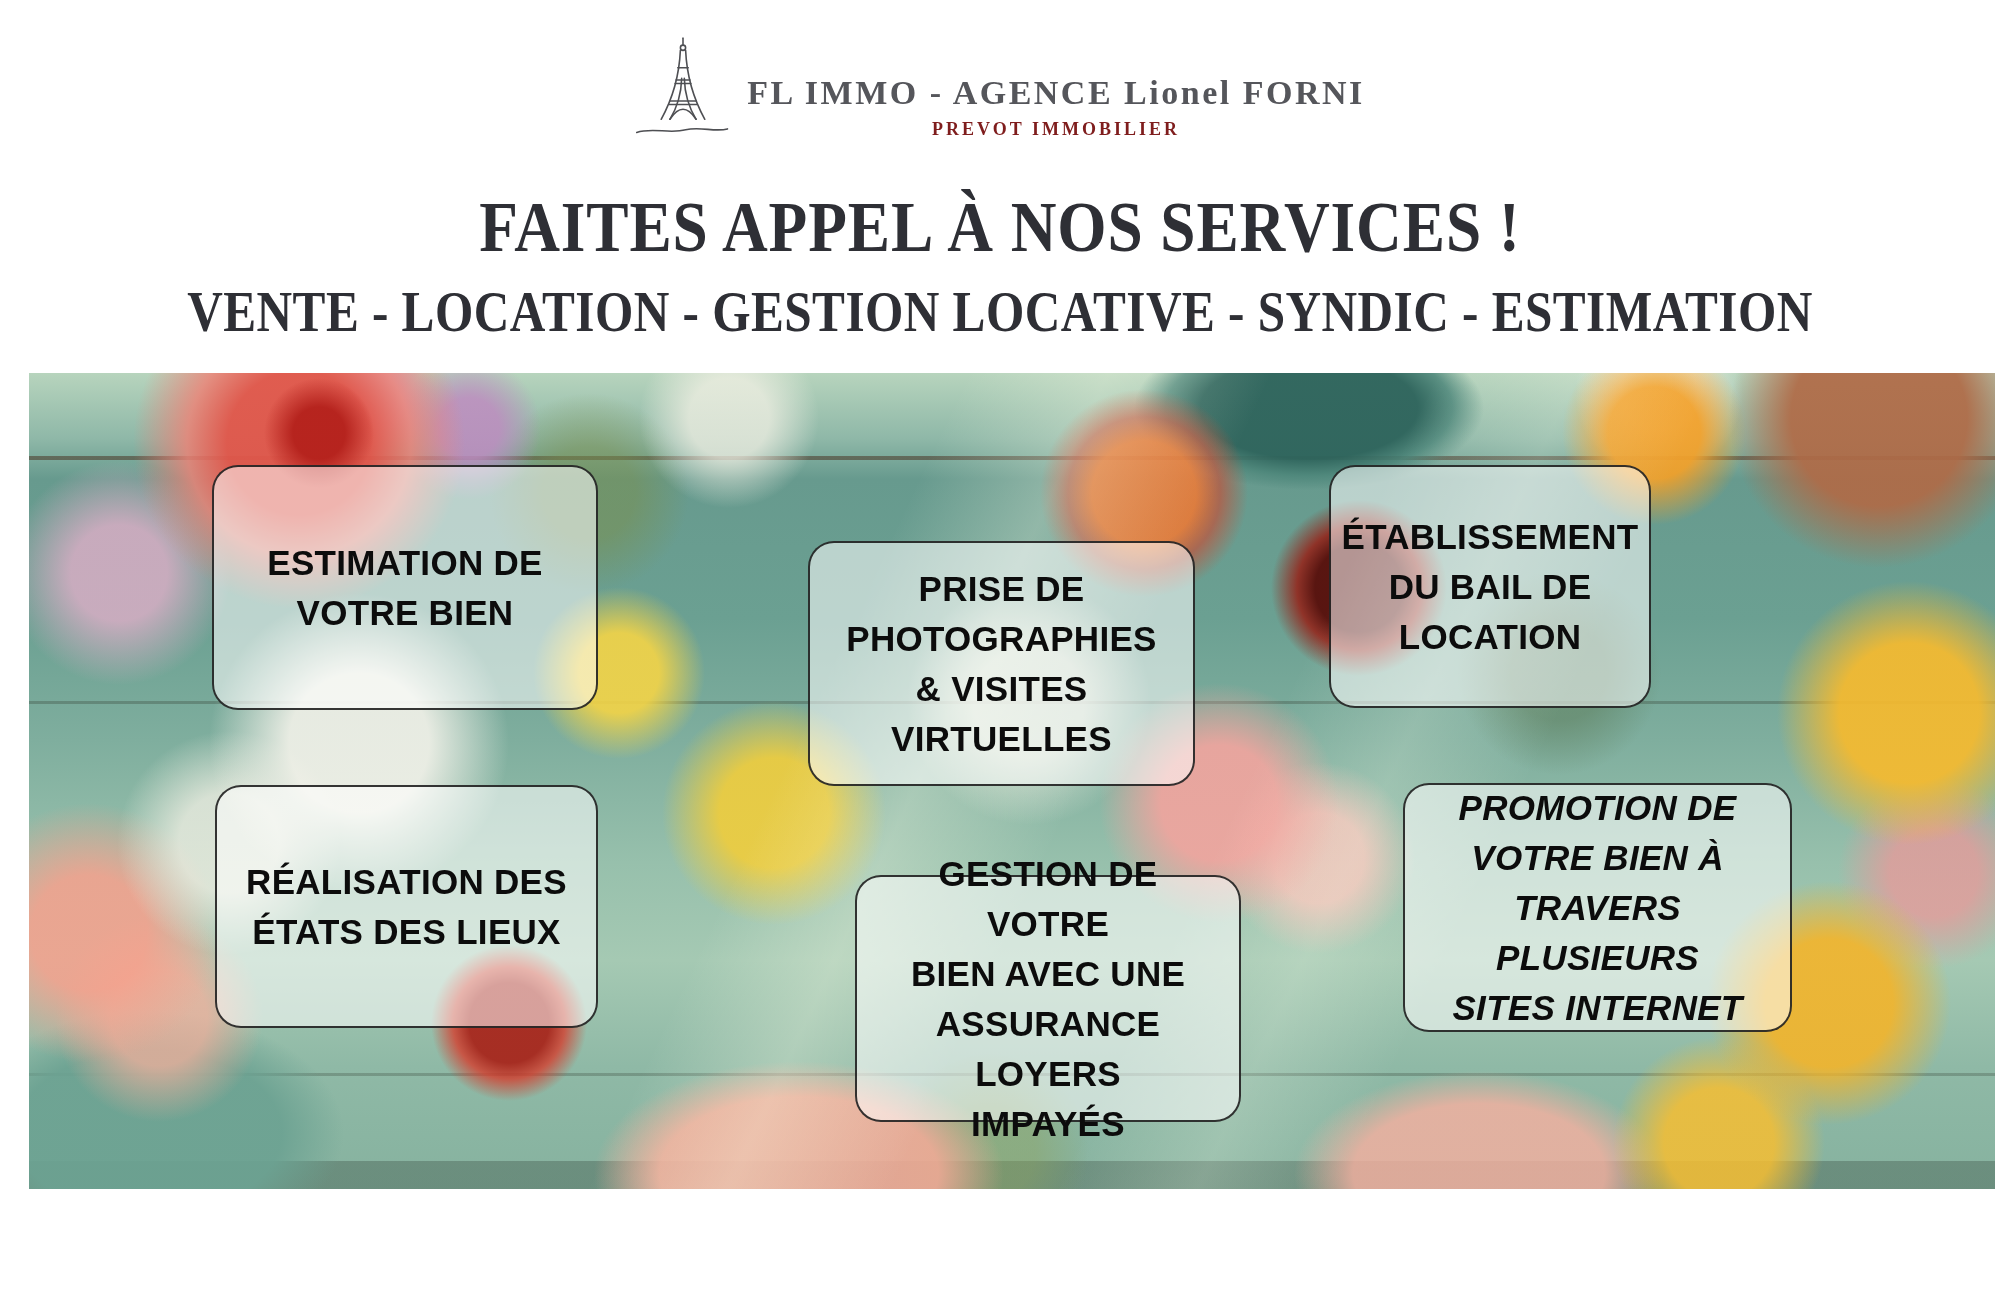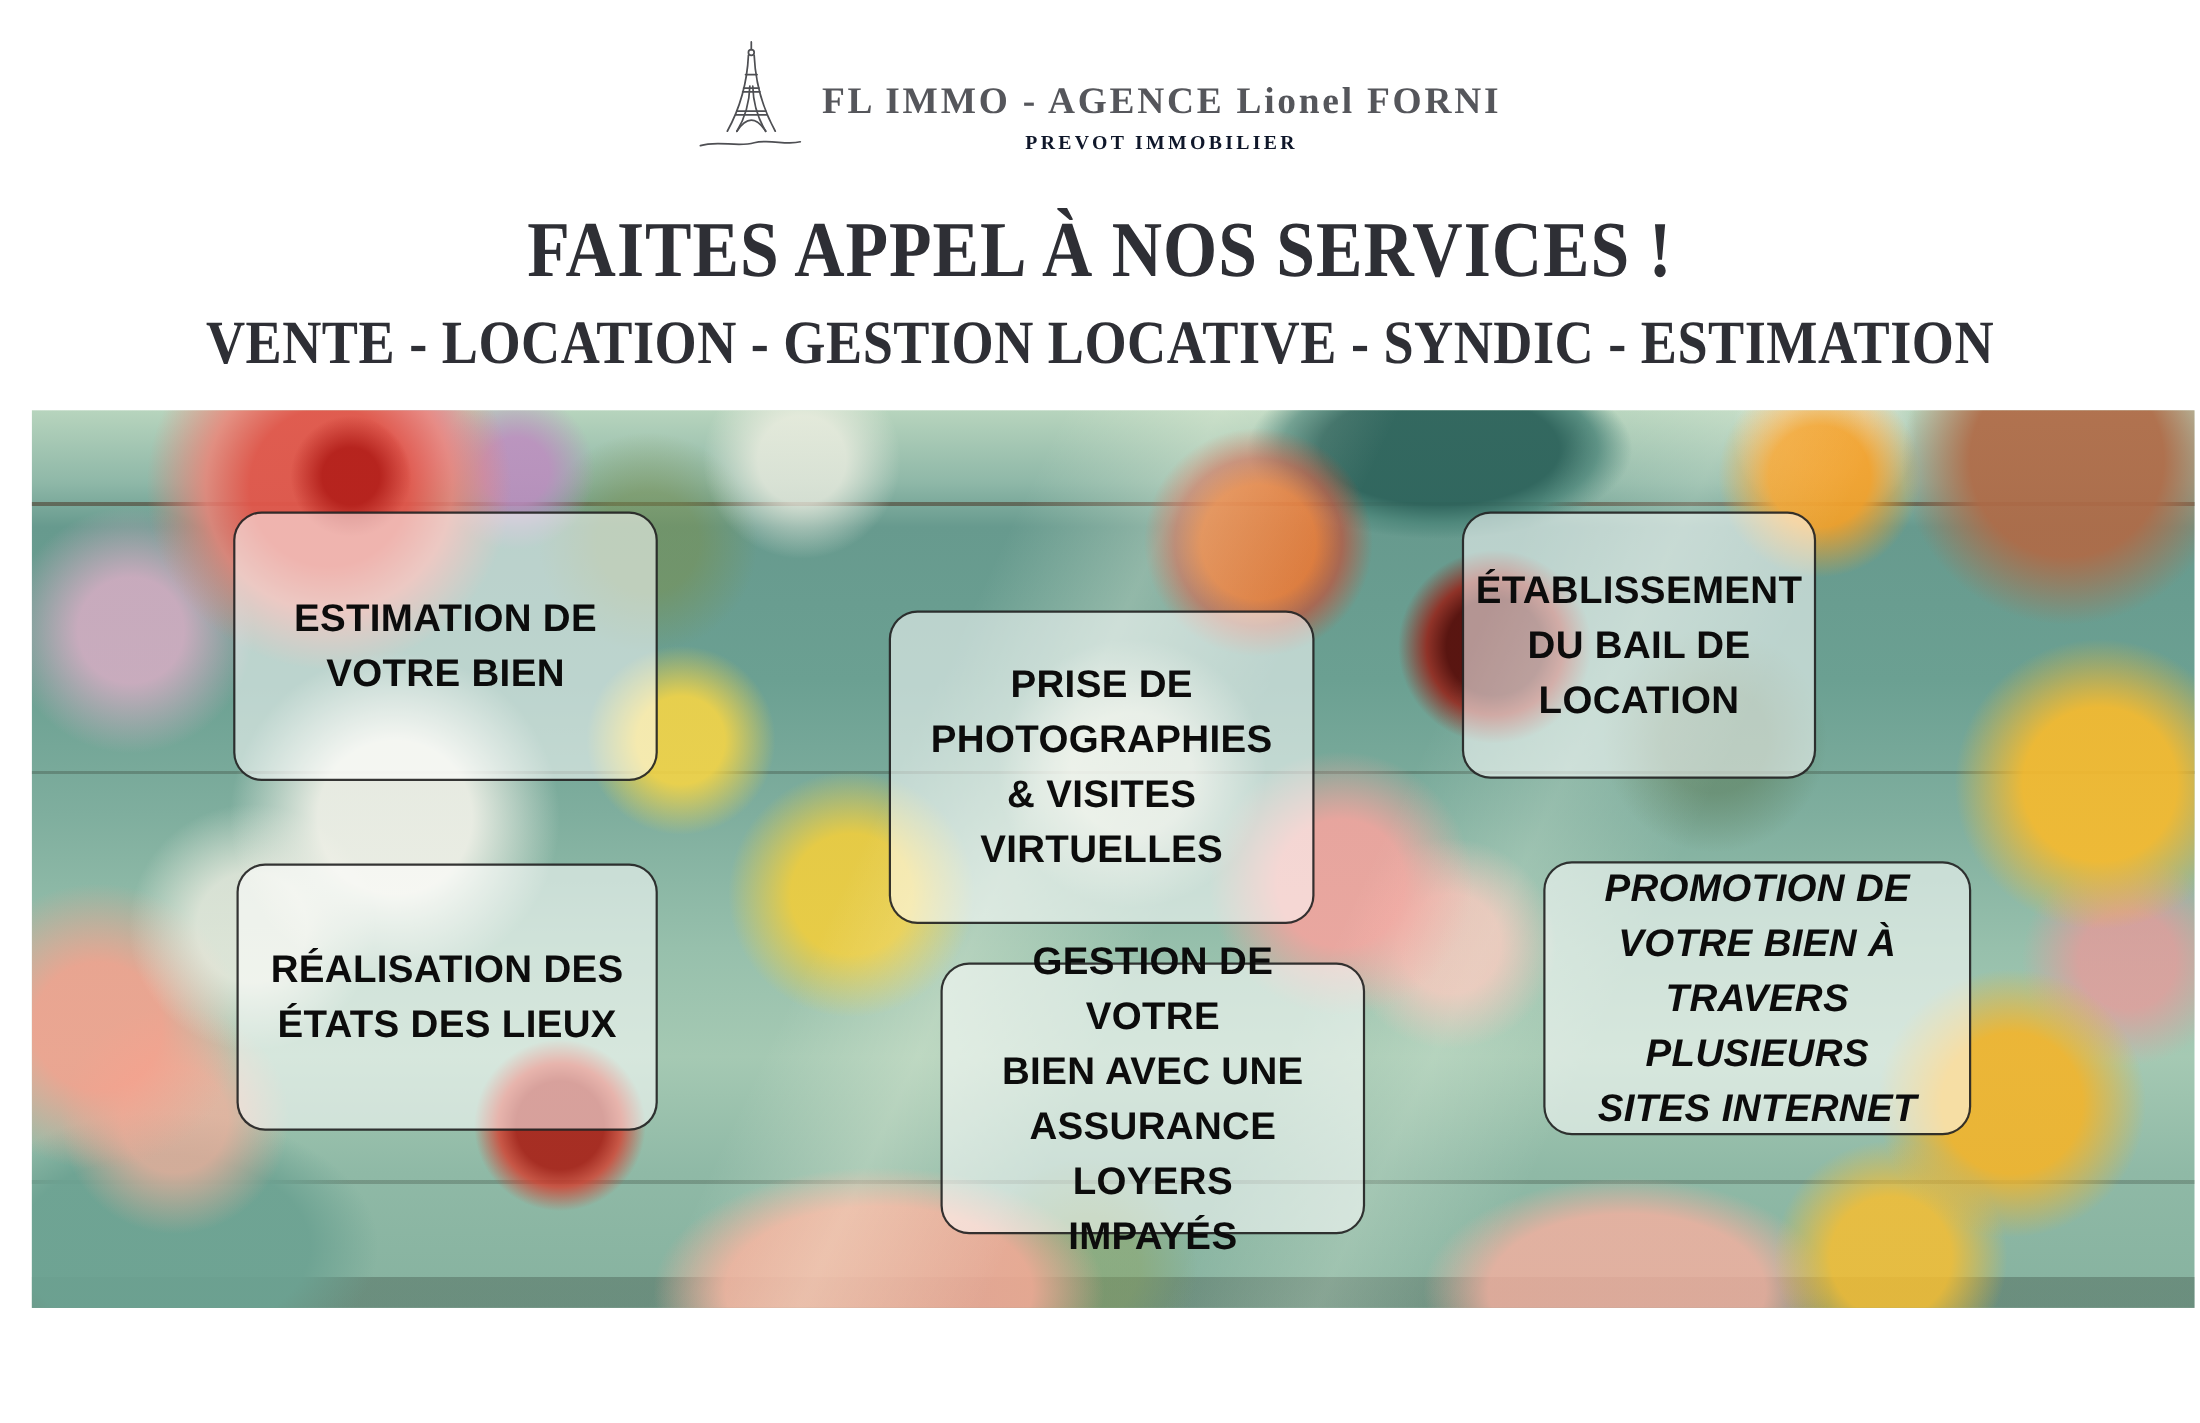--- a/index.html
+++ b/index.html
@@ -13,21 +13,21 @@
     display:flex;justify-content:center;align-items:flex-start;gap:16px;
   }
   .eiffel{flex:0 0 auto;}
   .logo-text{display:flex;flex-direction:column;align-items:center;margin-top:40px;}
   .brand{
     font-family:"Liberation Serif",serif;font-weight:700;font-size:34px;
     letter-spacing:2.5px;color:#55565b;white-space:nowrap;
   }
   .tagline{
     font-family:"Liberation Serif",serif;font-weight:700;font-size:18px;
-    letter-spacing:3px;color:#0f172a;margin-top:7px;white-space:nowrap;
+    letter-spacing:3px;color:#7f1d1d;margin-top:7px;white-space:nowrap;
   }
   
   .title{
     position:absolute;top:186px;left:0;width:100%;text-align:center;
     font-family:"Liberation Serif",serif;font-weight:700;font-size:72px;
     color:#2e2f35;letter-spacing:1px;transform:scaleX(.88);transform-origin:center;
     white-space:nowrap;
   }
   .subtitle{
     position:absolute;top:280px;left:0;width:100%;text-align:center;
@@ -89,21 +89,21 @@
     position:absolute;display:flex;align-items:center;justify-content:center;
     background:rgba(255,255,255,.55);
     border:2px solid rgba(18,18,18,.85);
     border-radius:26px;box-sizing:border-box;padding:10px 18px;text-align:center;
   }
   .card-label{
     white-space:pre-line;font-weight:700;font-size:35px;line-height:50px;
     color:#0c0c0c;letter-spacing:.3px;
   }
   .card-1{left:183px;top:92px;width:386px;height:245px;}
-  .card-2{left:779px;top:182px;width:387px;height:285px;}
+  .card-2{left:779px;top:168px;width:387px;height:245px;}
   .card-3{left:1300px;top:92px;width:322px;height:243px;}
   .card-4{left:186px;top:412px;width:383px;height:243px;}
   .card-5{left:778px;top:502px;width:386px;height:247px;margin-left:48px;}
   .card-6{left:1374px;top:410px;width:389px;height:249px;font-style:italic;}
 </style>
 </head>
 <body>
 
 <div class="page">
 

